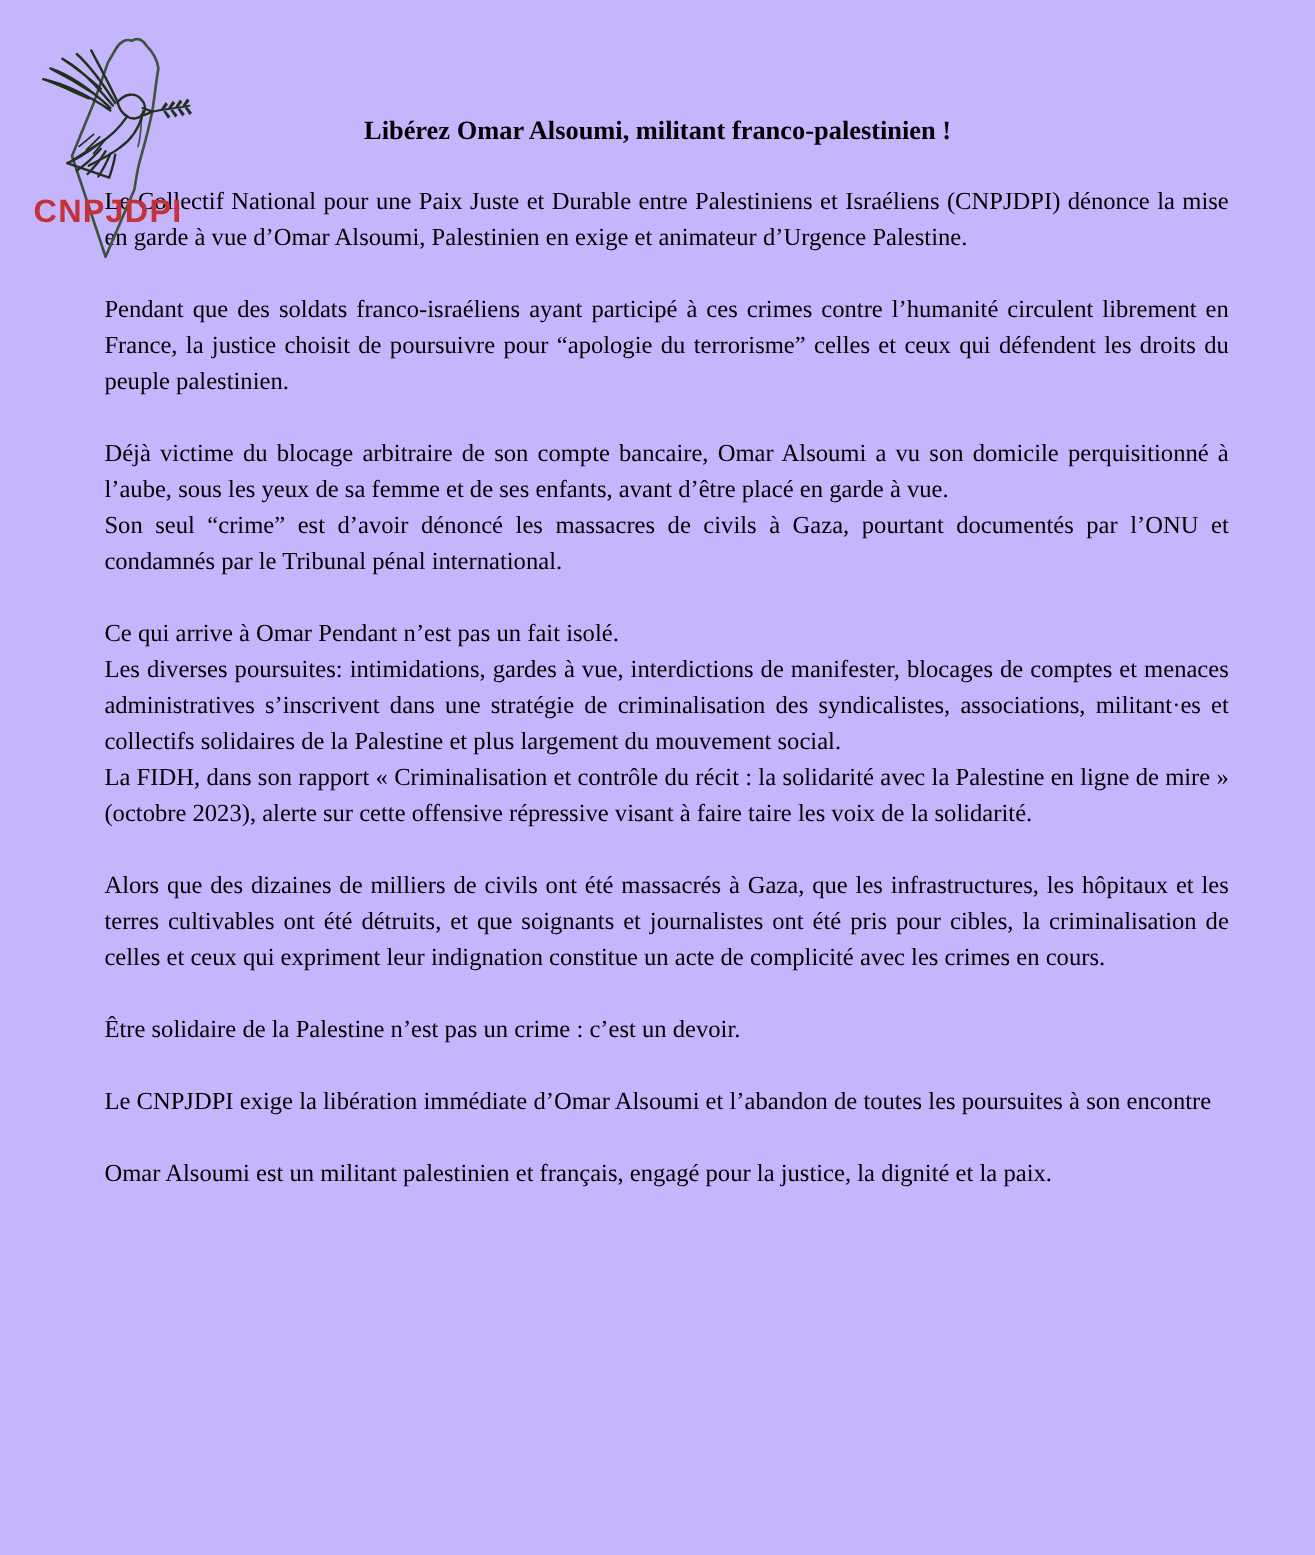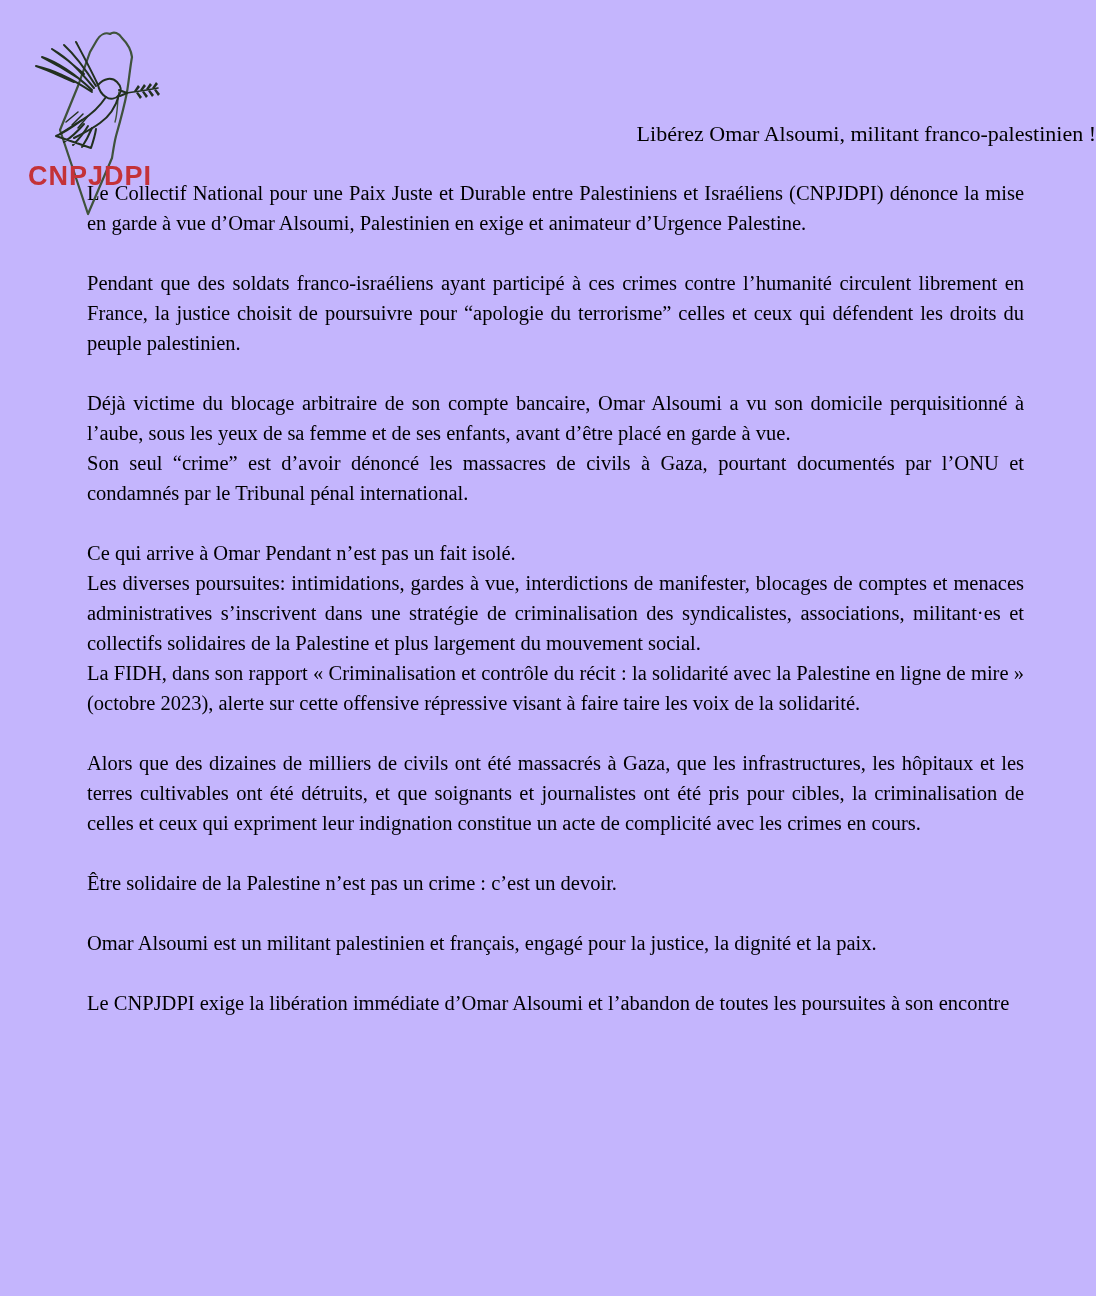--- a/index.html
+++ b/index.html
@@ -31,24 +31,24 @@
   .logo .leaf        { fill: #22301f; stroke: none; }
   .logo .logo-text {
     font-family: "Liberation Sans", sans-serif;
     font-weight: bold;
     font-size: 27px;
     letter-spacing: 1px;
   }
   
   .doc-title {
     margin: 0;
-    padding-top: 120px;
-    text-align: right;
+    padding-top: 95px;
+    text-align: center;
     font-size: 22px;
-    font-weight: normal;
+    font-weight: bold;
     line-height: 28px;
   }
   
   .doc-body {
     margin: 30px 72px 0 87px;
     font-size: 20.5px;
     line-height: 30px;
     text-align: justify;
   }
   .doc-body .block { margin: 0; }
@@ -125,20 +125,20 @@
         <p>Les diverses poursuites:  intimidations, gardes à vue, interdictions de manifester, blocages de comptes et menaces administratives s’inscrivent dans une stratégie de criminalisation des syndicalistes, associations, militant·es et collectifs solidaires de la Palestine et plus largement du mouvement social.</p>
         <p>La FIDH, dans son rapport « Criminalisation et contrôle du récit : la solidarité avec la Palestine en ligne de mire » (octobre 2023), alerte sur cette offensive répressive visant à faire taire les voix de la solidarité.</p>
       </div>
       <div class="block">
         <p>Alors que des dizaines de milliers de civils ont été massacrés à Gaza, que les infrastructures, les hôpitaux et les terres cultivables ont été détruits, et que soignants et journalistes ont été pris pour cibles, la criminalisation de celles et ceux qui expriment leur indignation constitue un acte de complicité avec les crimes en cours.</p>
       </div>
       <div class="block">
         <p>Être solidaire de la Palestine n’est pas un crime : c’est un devoir.</p>
       </div>
       <div class="block">
-        <p>Omar Alsoumi est un militant palestinien et français, engagé pour la justice, la dignité et la paix.</p>
+        <p>Le CNPJDPI exige la libération immédiate d’Omar Alsoumi et l’abandon de toutes les poursuites à son encontre</p>
       </div>
       <div class="block">
-        <p>Le CNPJDPI exige la libération immédiate d’Omar Alsoumi et l’abandon de toutes les poursuites à son encontre</p>
+        <p>Omar Alsoumi est un militant palestinien et français, engagé pour la justice, la dignité et la paix.</p>
       </div>
     </div>
 
 </div>
 
 </body></html>

